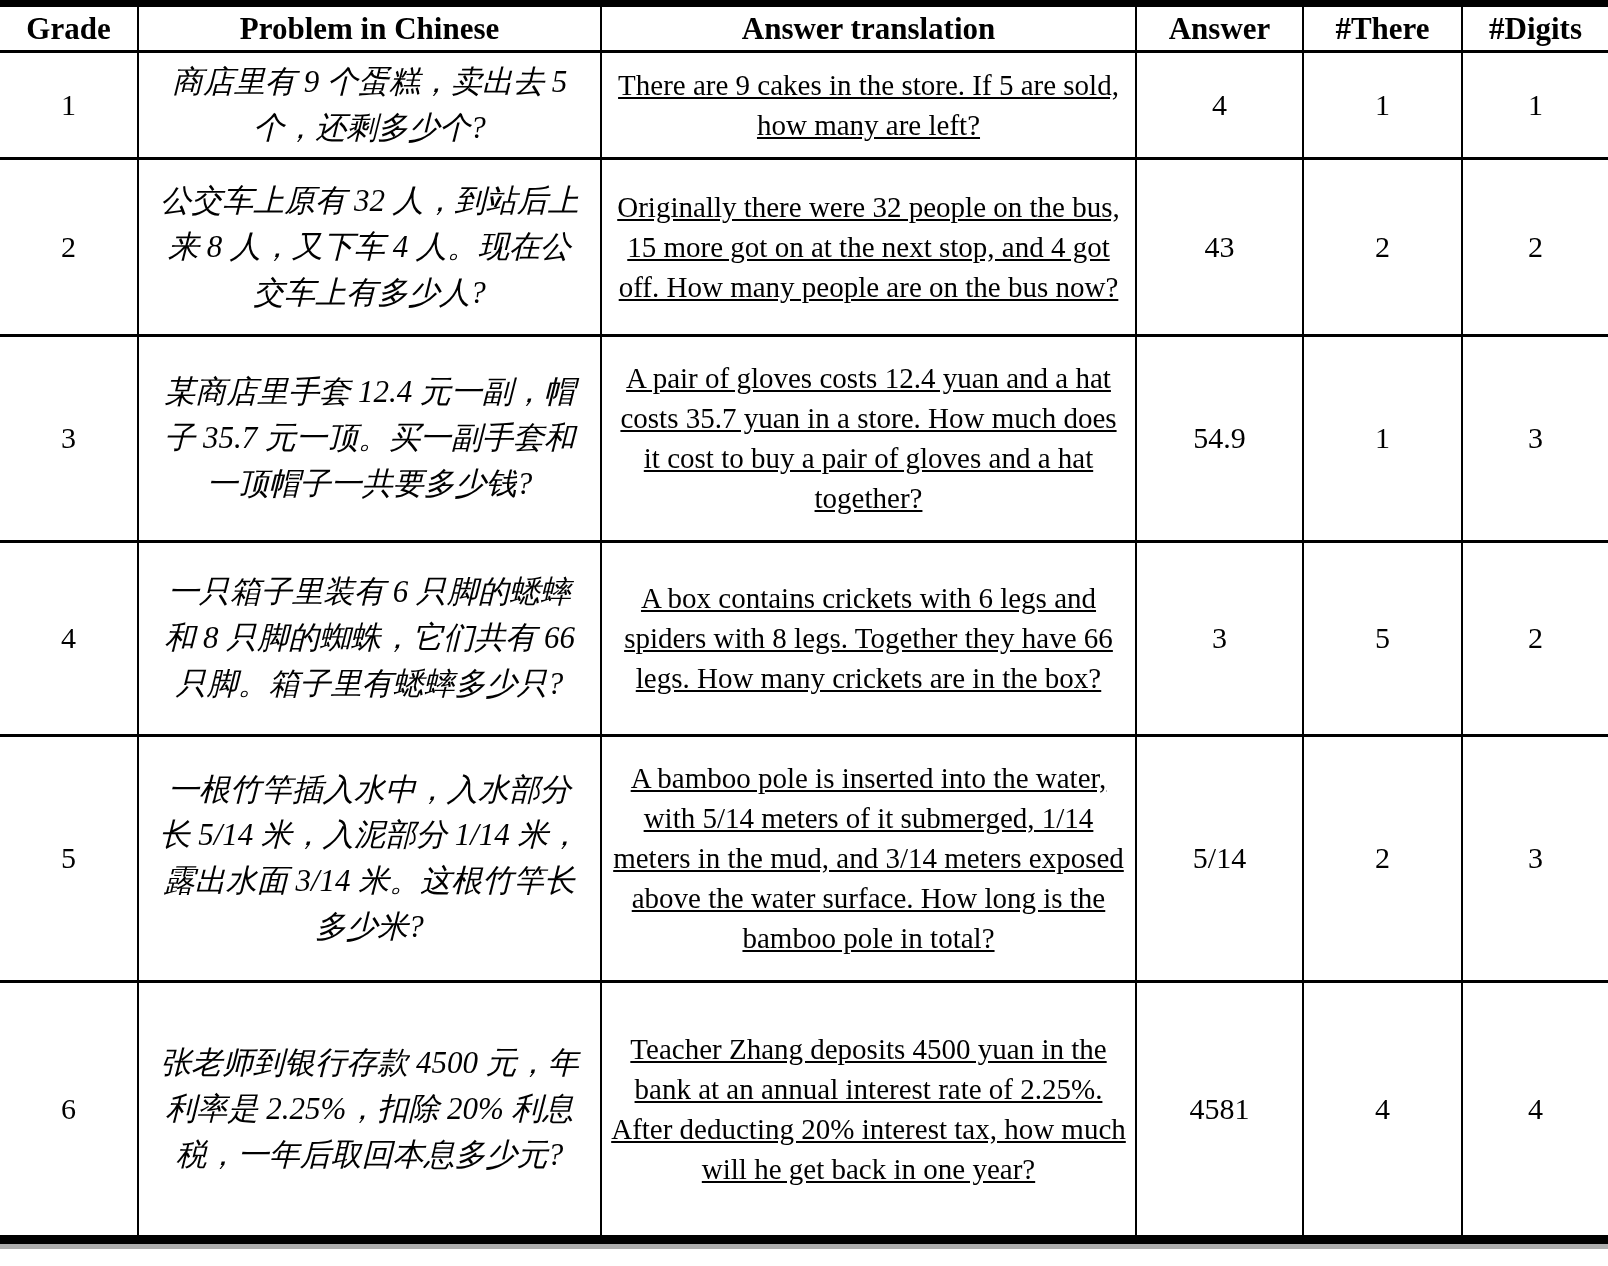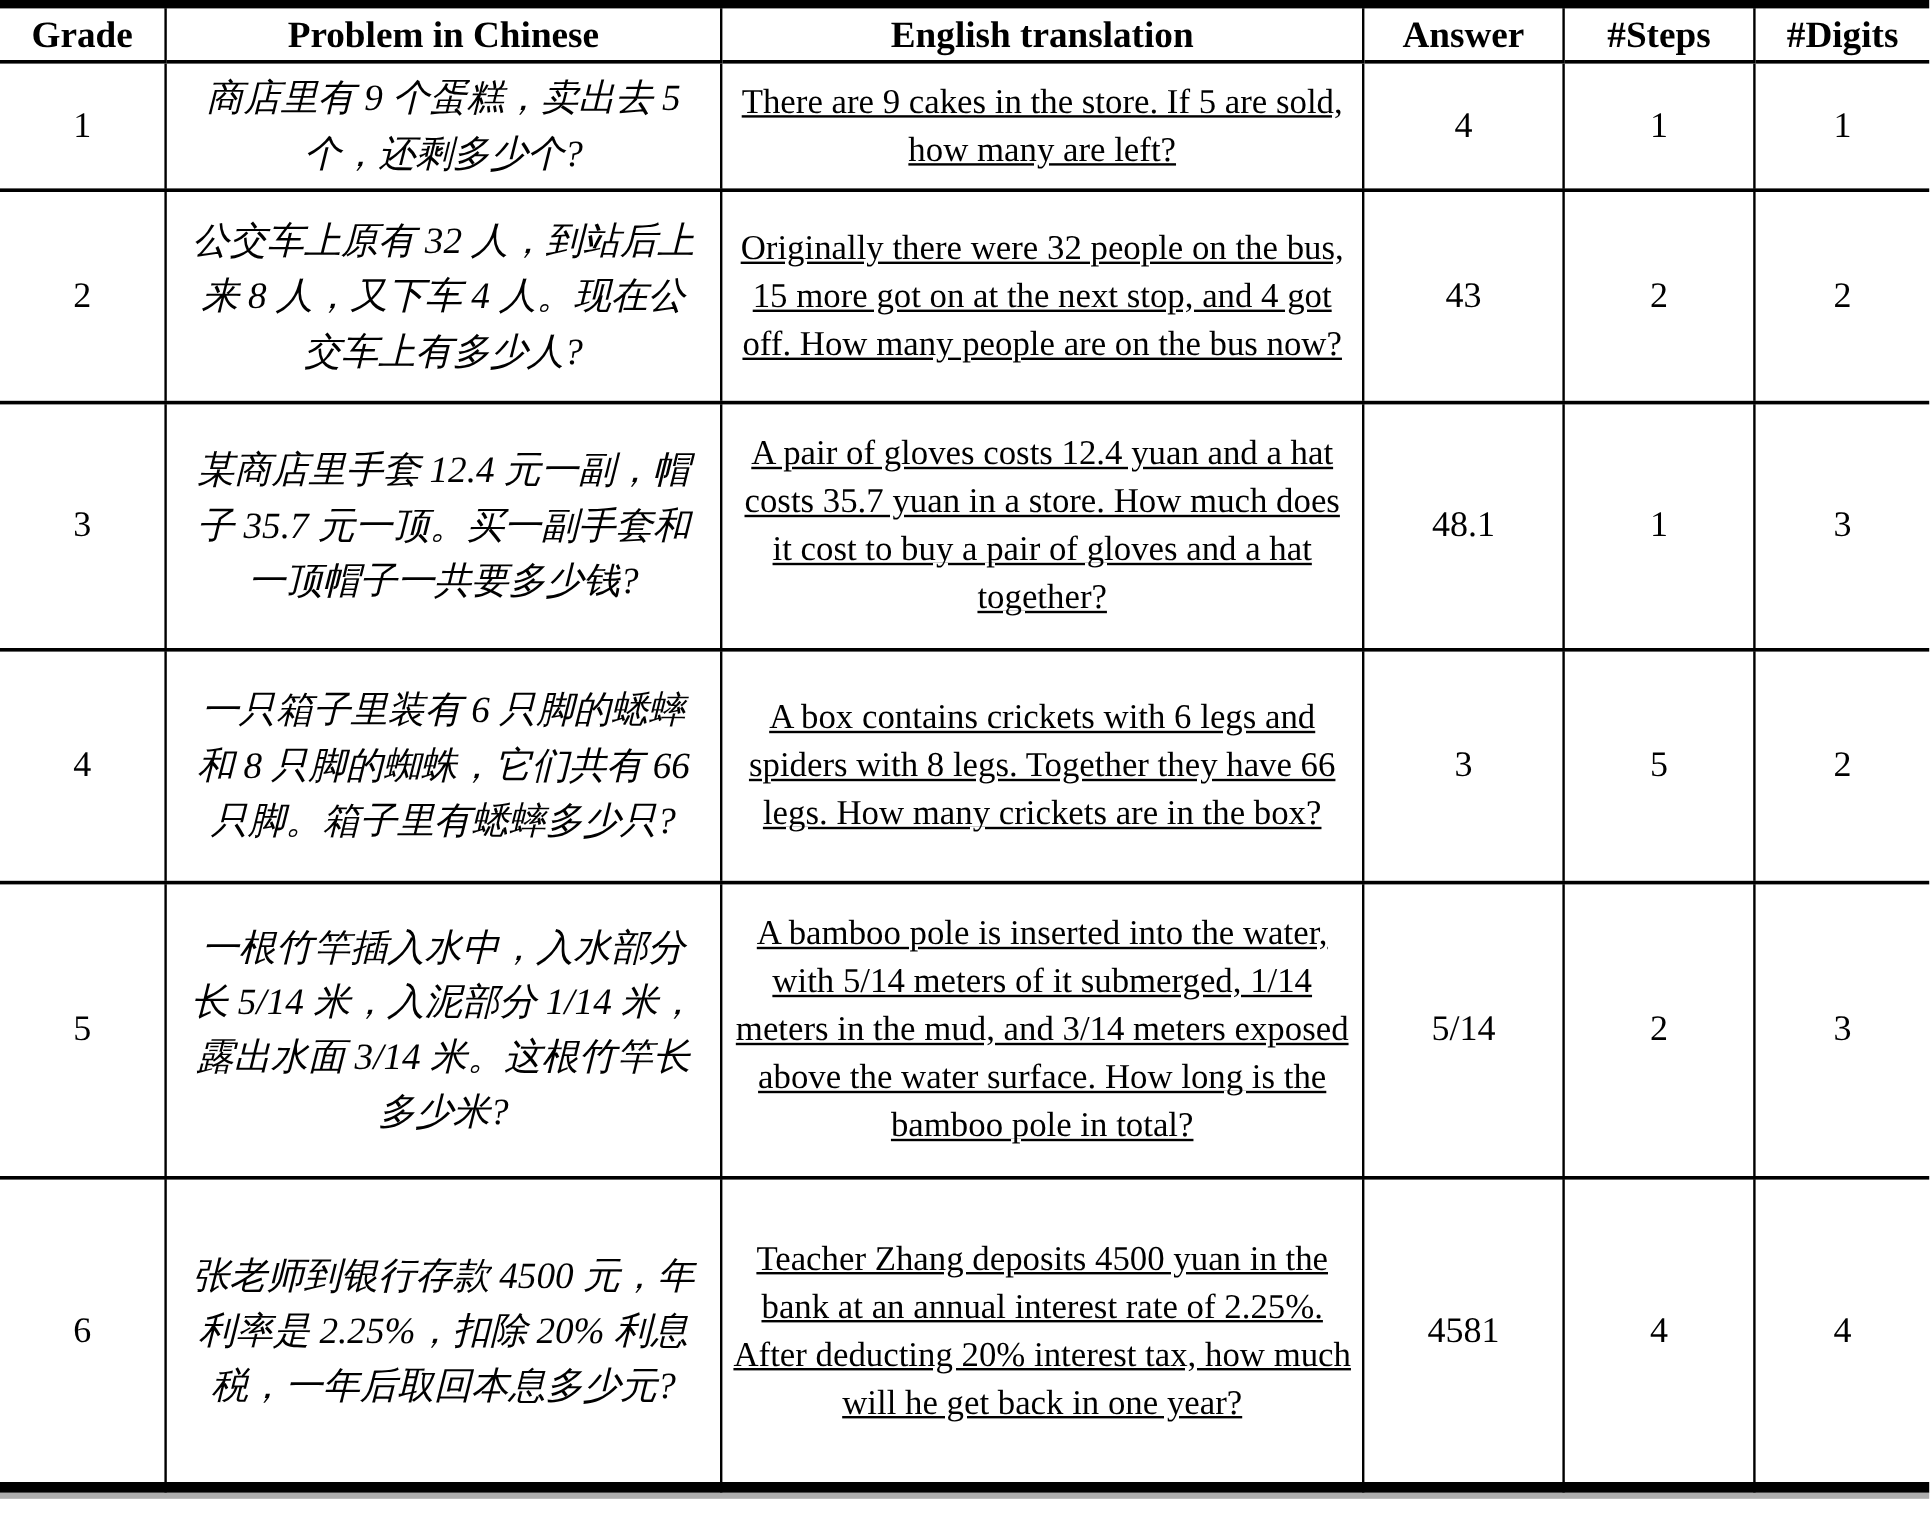--- a/index.html
+++ b/index.html
@@ -86,23 +86,23 @@
       <col style="width:463px">
       <col style="width:535px">
       <col style="width:167px">
       <col style="width:159px">
       <col style="width:146px">
     </colgroup>
     <thead>
       <tr>
         <th>Grade</th>
         <th>Problem in Chinese</th>
-        <th>English translation</th>
+        <th>Answer translation</th>
         <th>Answer</th>
-        <th>#Steps</th>
+        <th>#There</th>
         <th>#Digits</th>
       </tr>
     </thead>
     <tbody>
       <tr class="r1">
         <td class="grade-col">1</td>
         <td class="cn-col">商店里有 9 个蛋糕，卖出去 5 个，还剩多少个?</td>
         <td class="en-col">There are 9 cakes in the store. If 5 are sold, how many are left?</td>
         <td class="num-col">4</td>
         <td class="num-col">1</td>
@@ -113,21 +113,21 @@
         <td class="cn-col">公交车上原有 32 人，到站后上来 8 人，又下车 4 人。现在公交车上有多少人?</td>
         <td class="en-col">Originally there were 32 people on the bus, 15 more got on at the next stop, and 4 got off. How many people are on the bus now?</td>
         <td class="num-col">43</td>
         <td class="num-col">2</td>
         <td class="num-col">2</td>
       </tr>
       <tr class="r3">
         <td class="grade-col">3</td>
         <td class="cn-col">某商店里手套 12.4 元一副，帽子 35.7 元一顶。买一副手套和一顶帽子一共要多少钱?</td>
         <td class="en-col">A pair of gloves costs 12.4 yuan and a hat costs 35.7 yuan in a store. How much does it cost to buy a pair of gloves and a hat together?</td>
-        <td class="num-col">48.1</td>
+        <td class="num-col">54.9</td>
         <td class="num-col">1</td>
         <td class="num-col">3</td>
       </tr>
       <tr class="r4">
         <td class="grade-col">4</td>
         <td class="cn-col">一只箱子里装有 6 只脚的蟋蟀和 8 只脚的蜘蛛，它们共有 66 只脚。箱子里有蟋蟀多少只?</td>
         <td class="en-col">A box contains crickets with 6 legs and spiders with 8 legs. Together they have 66 legs. How many crickets are in the box?</td>
         <td class="num-col">3</td>
         <td class="num-col">5</td>
         <td class="num-col">2</td>

